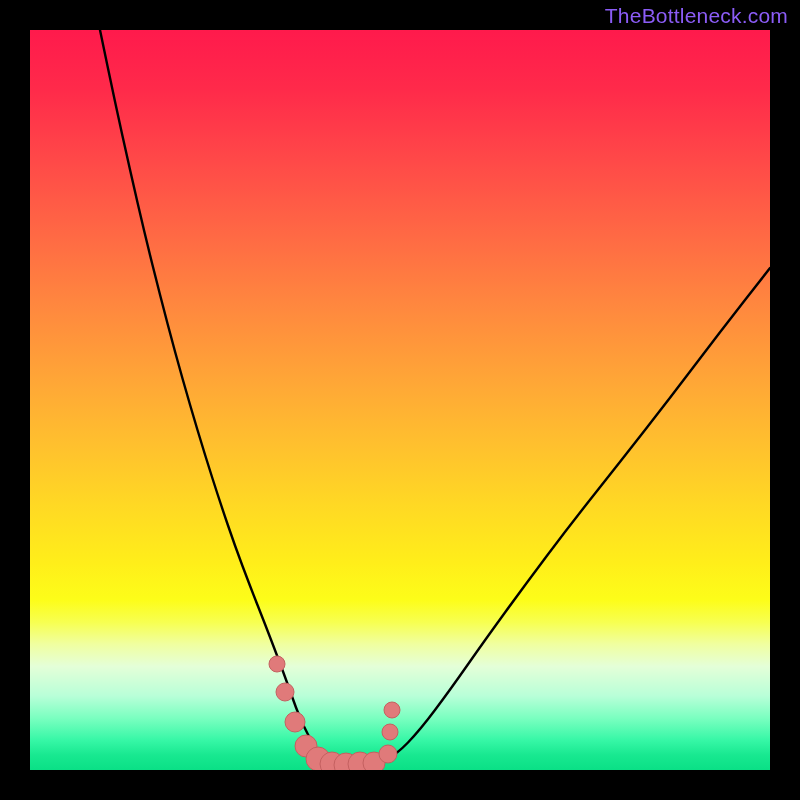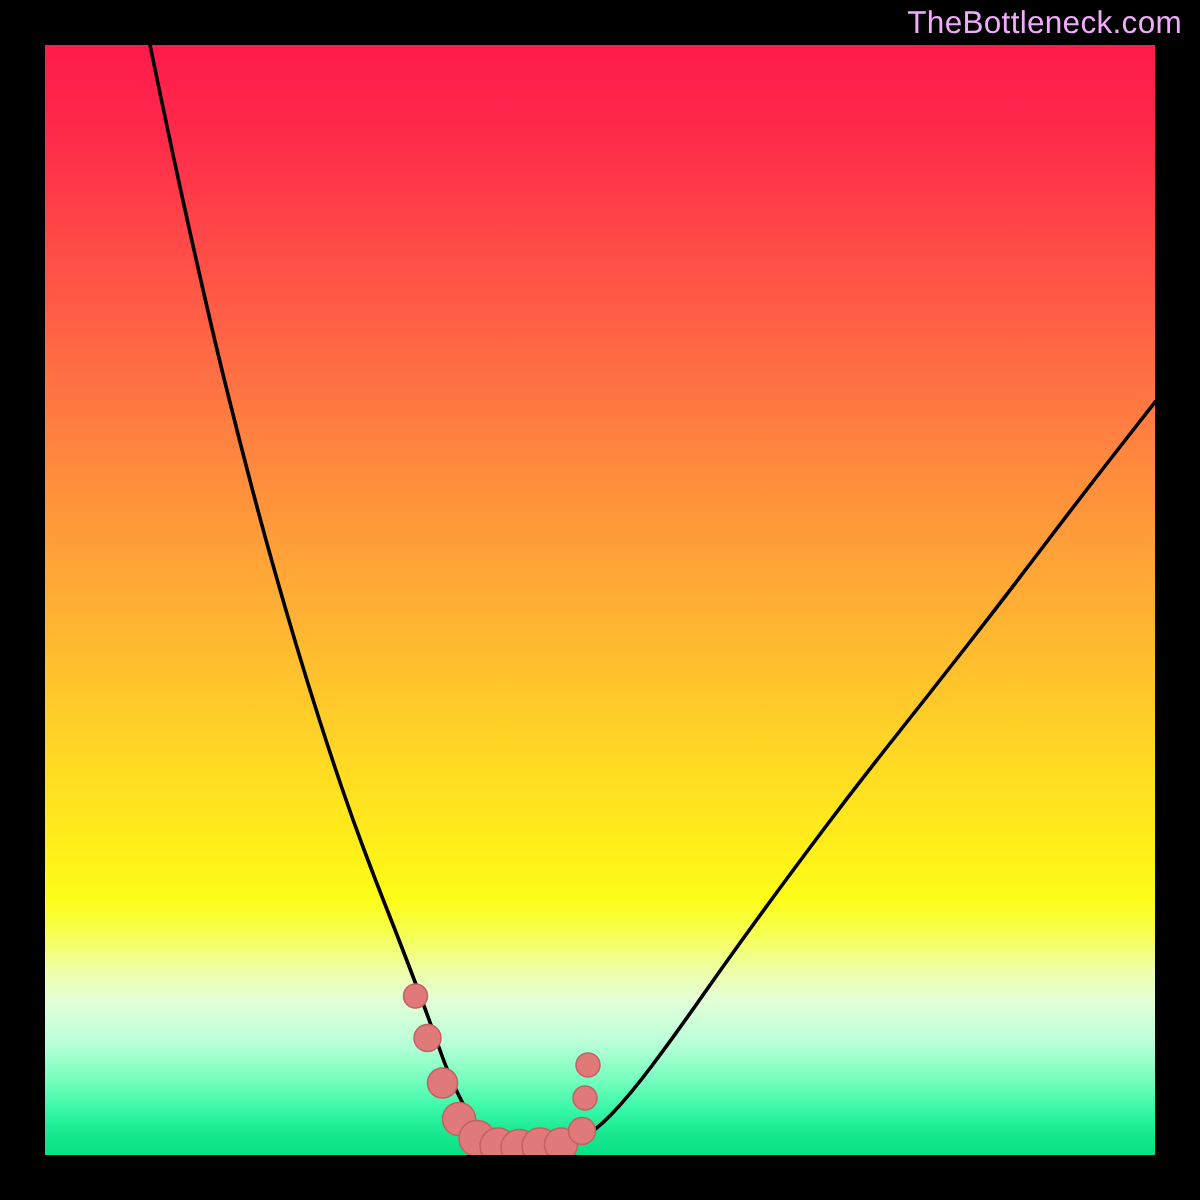--- a/index.html
+++ b/index.html
@@ -49,21 +49,21 @@
       #7affc0 93%,
       #36f7a6 96%,
       #18e890 98%,
       #0ae086 100%
     );
   }
   .watermark {
     position: absolute;
     top: 4px;
     right: 12px;
-    color: #f0abfc;
+    color: #8b5cf6;
     font-size: 21px;
     font-weight: 400;
     letter-spacing: 0.2px;
     user-select: none;
   }
   svg.curve {
     position: absolute;
     inset: 0;
     width: 740px;
     height: 740px;

